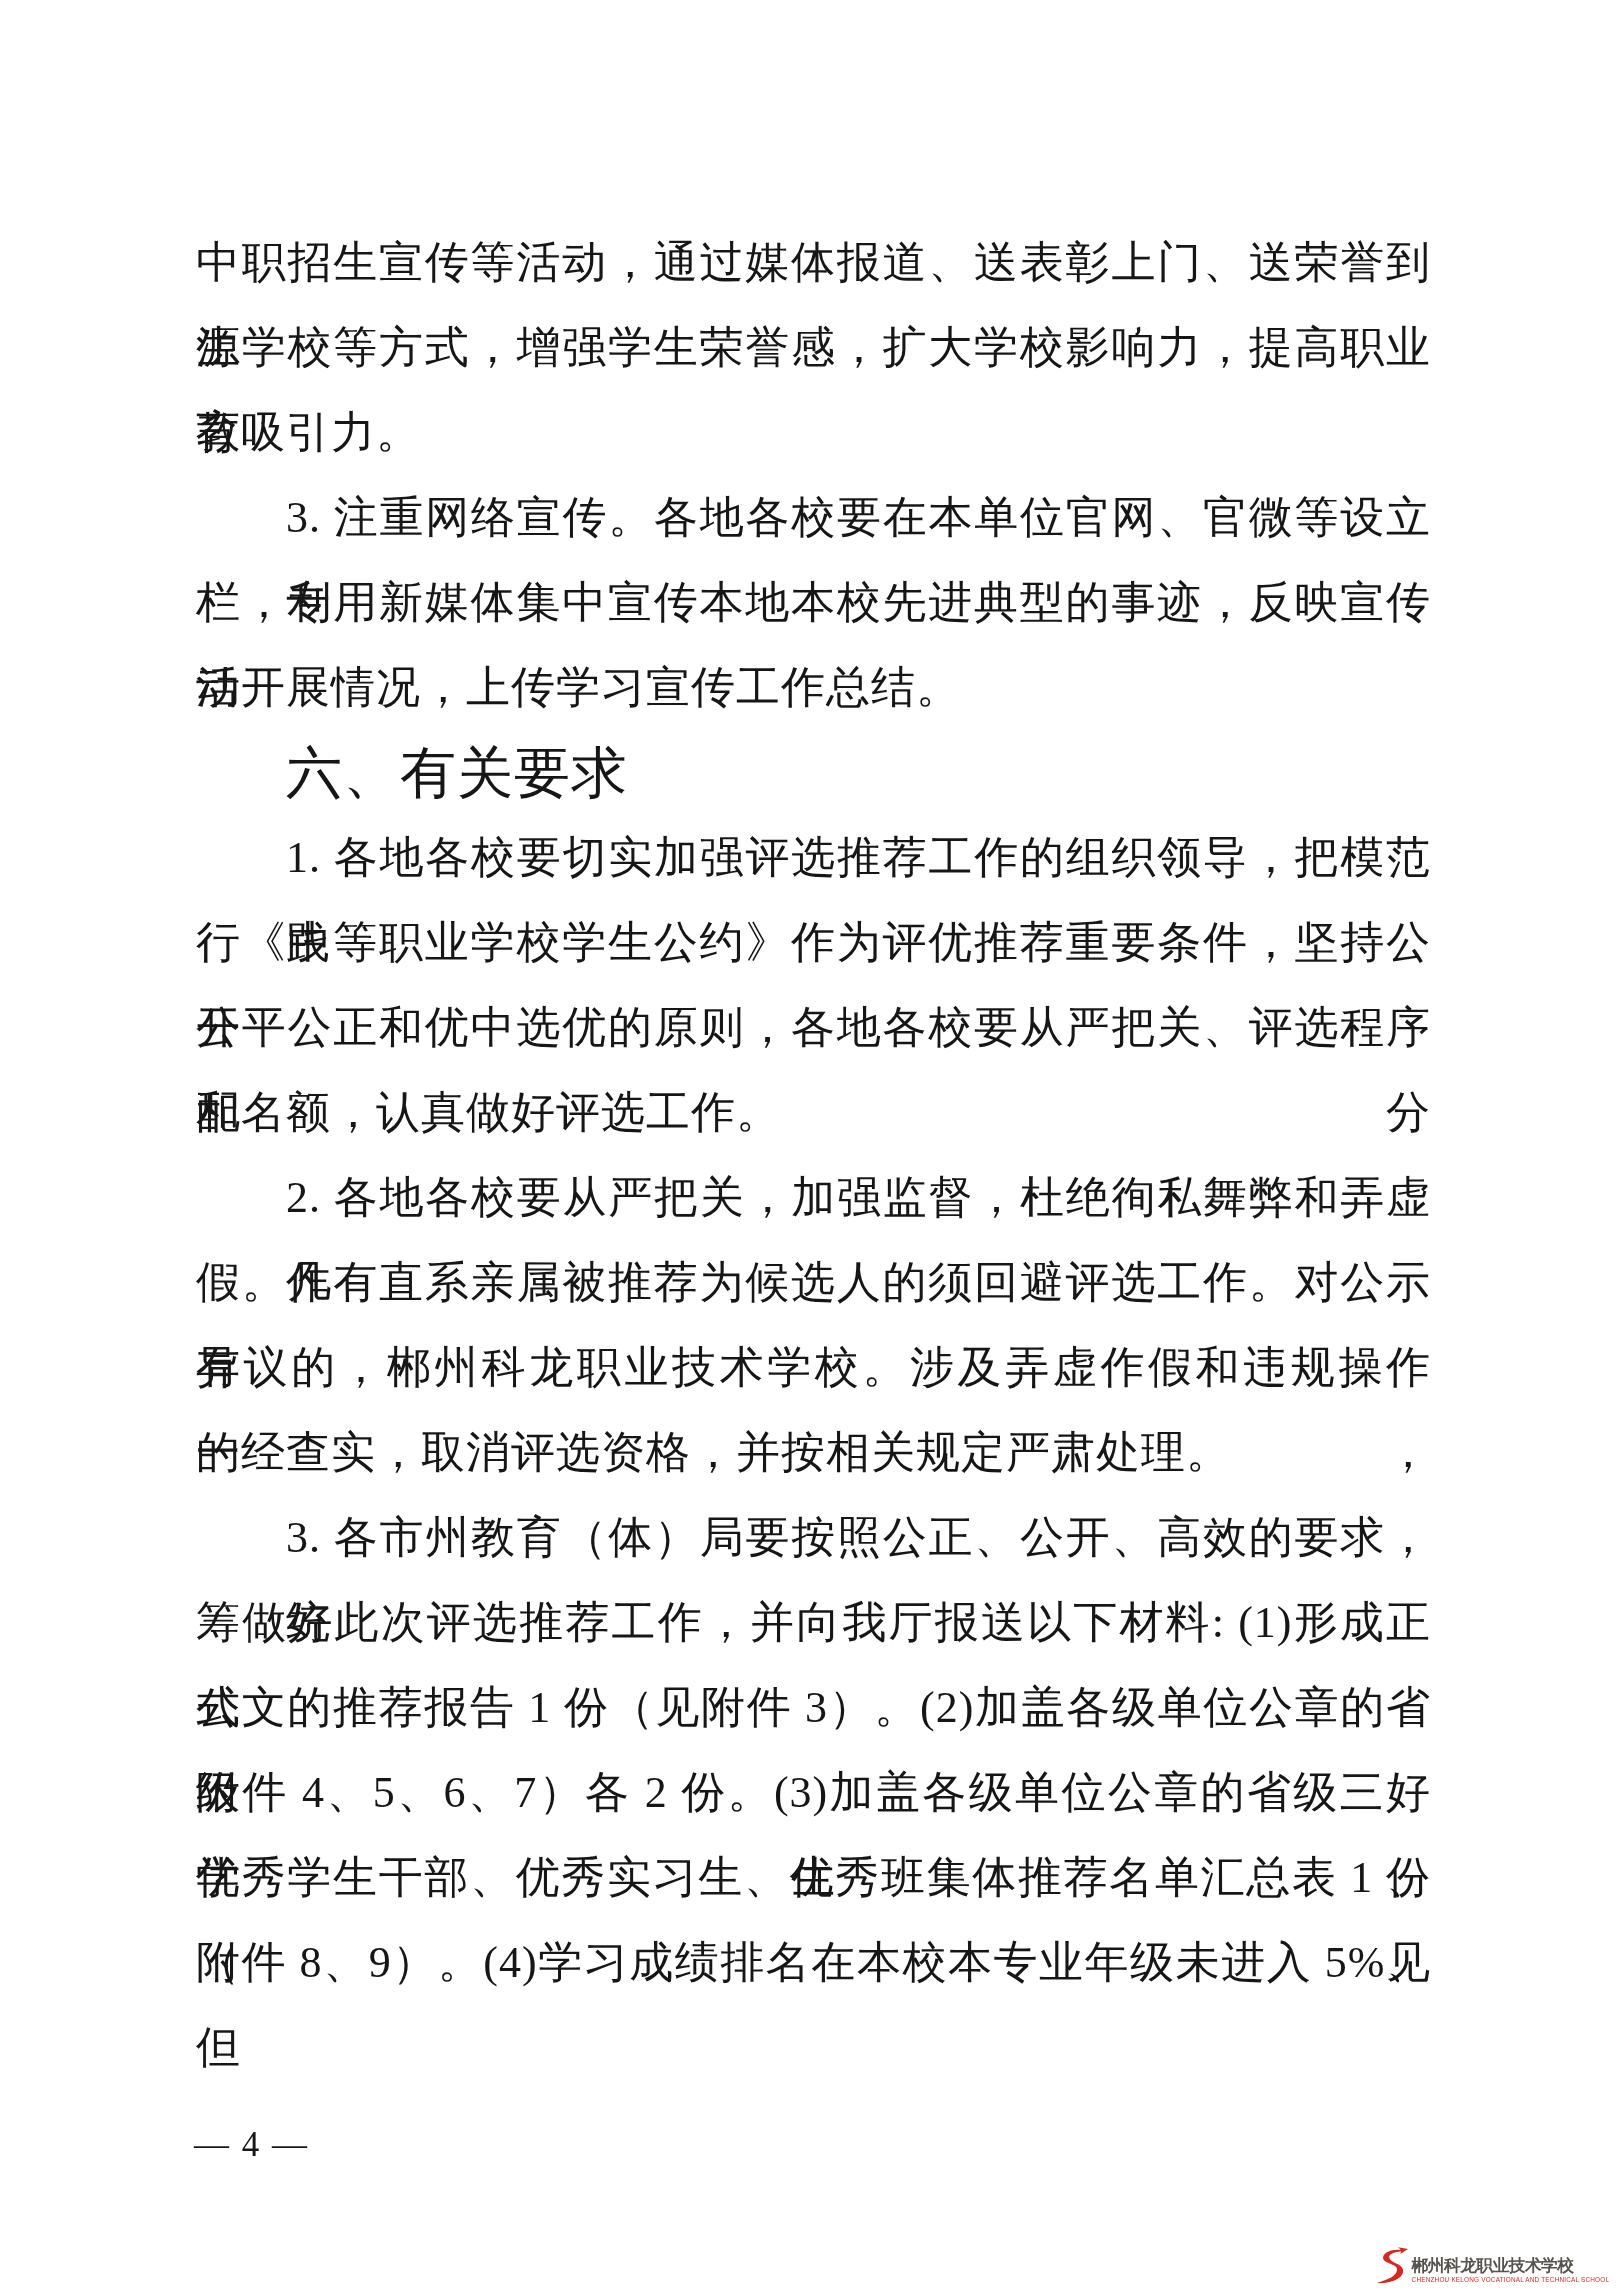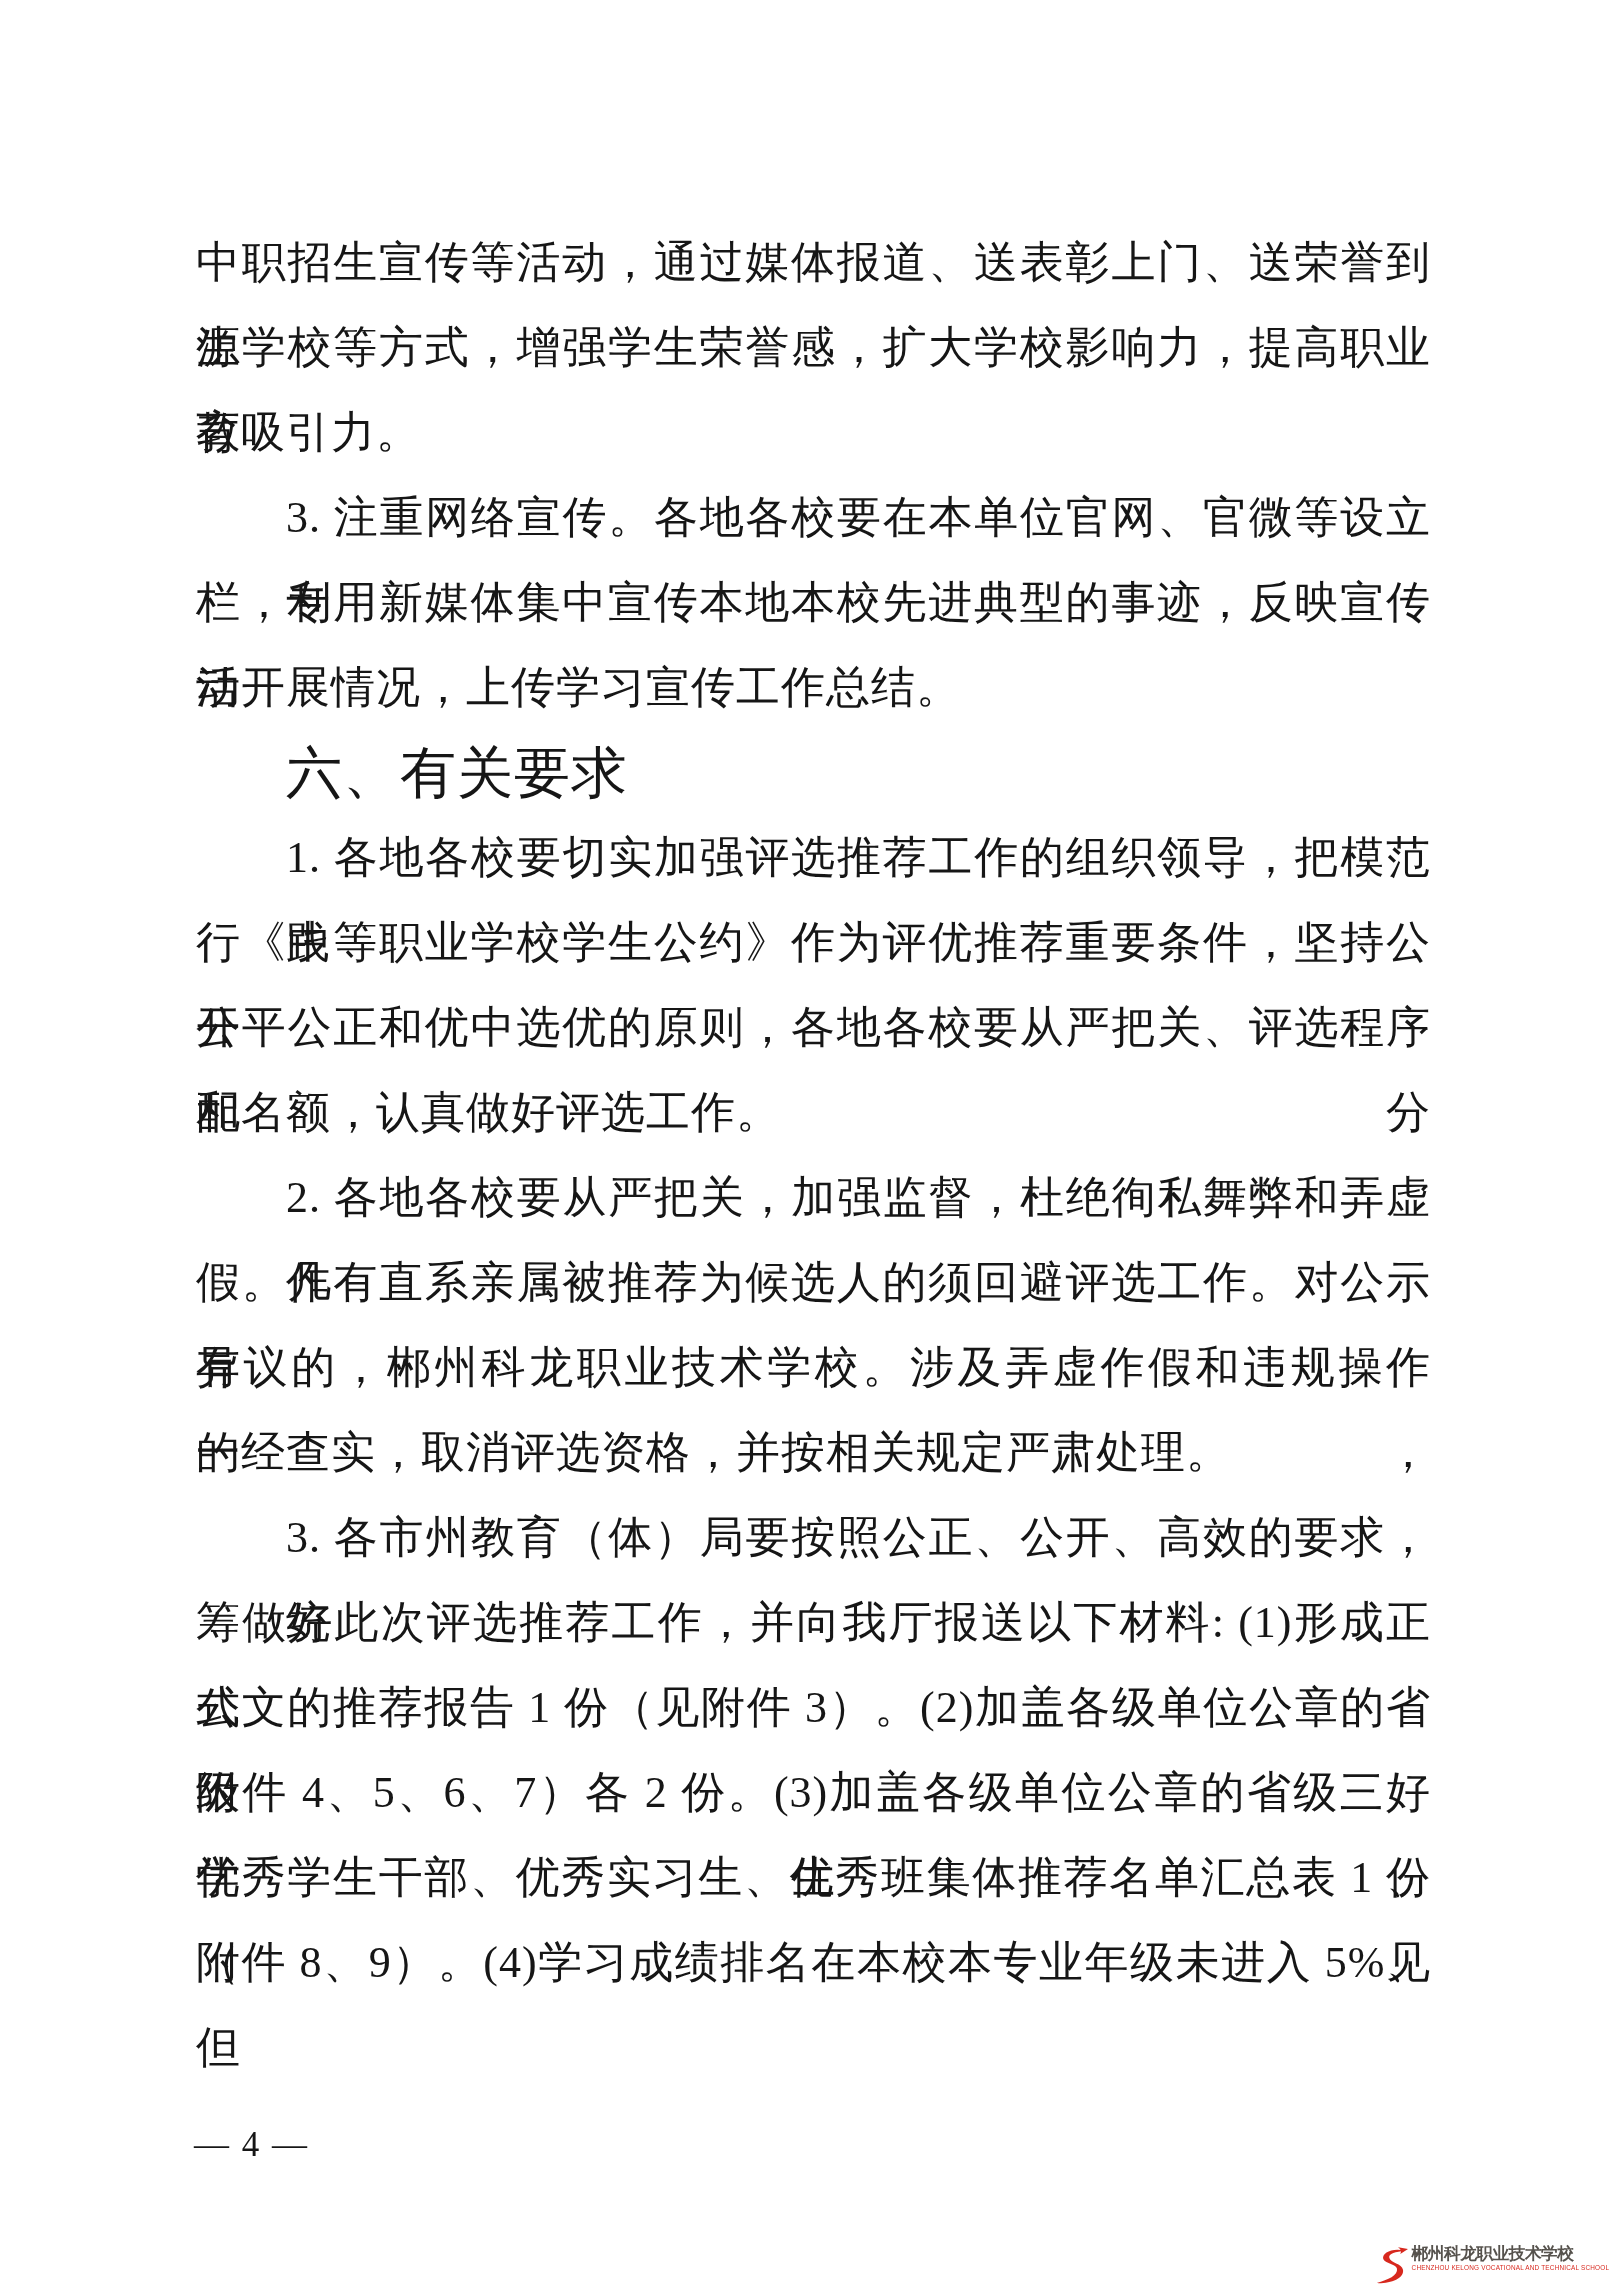--- a/index.html
+++ b/index.html
@@ -55,20 +55,21 @@
     letter-spacing: 2px;
     font-family: "Liberation Serif", serif;
     color: var(--ink, #161616);
   }
   
   .school-logo {
     position: absolute;
     right: 11.8px;
     top: 2246px;
     display: flex;
+    align-items: flex-end;
     gap: 3.9px;
   }
   .logo-mark {
     width: 33px;
     height: 39px;
     display: inline-block;
     flex: 0 0 auto;
   }
   .logo-mark svg { width: 100%; height: 100%; display: block; }
   .logo-text {

